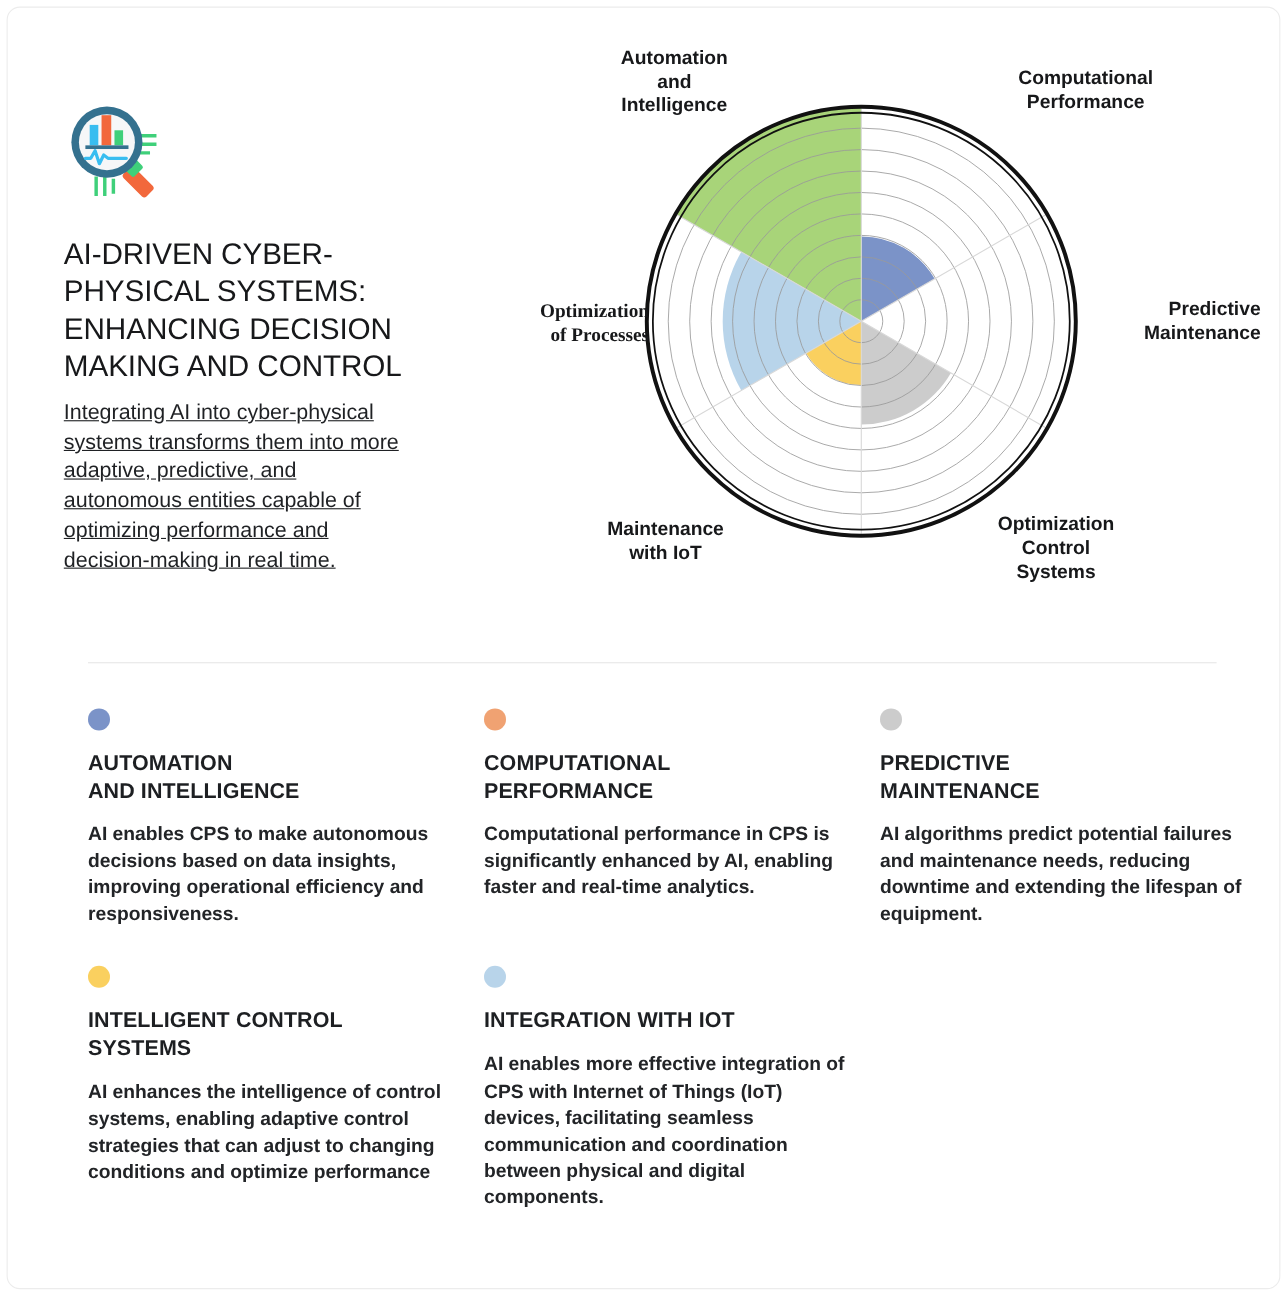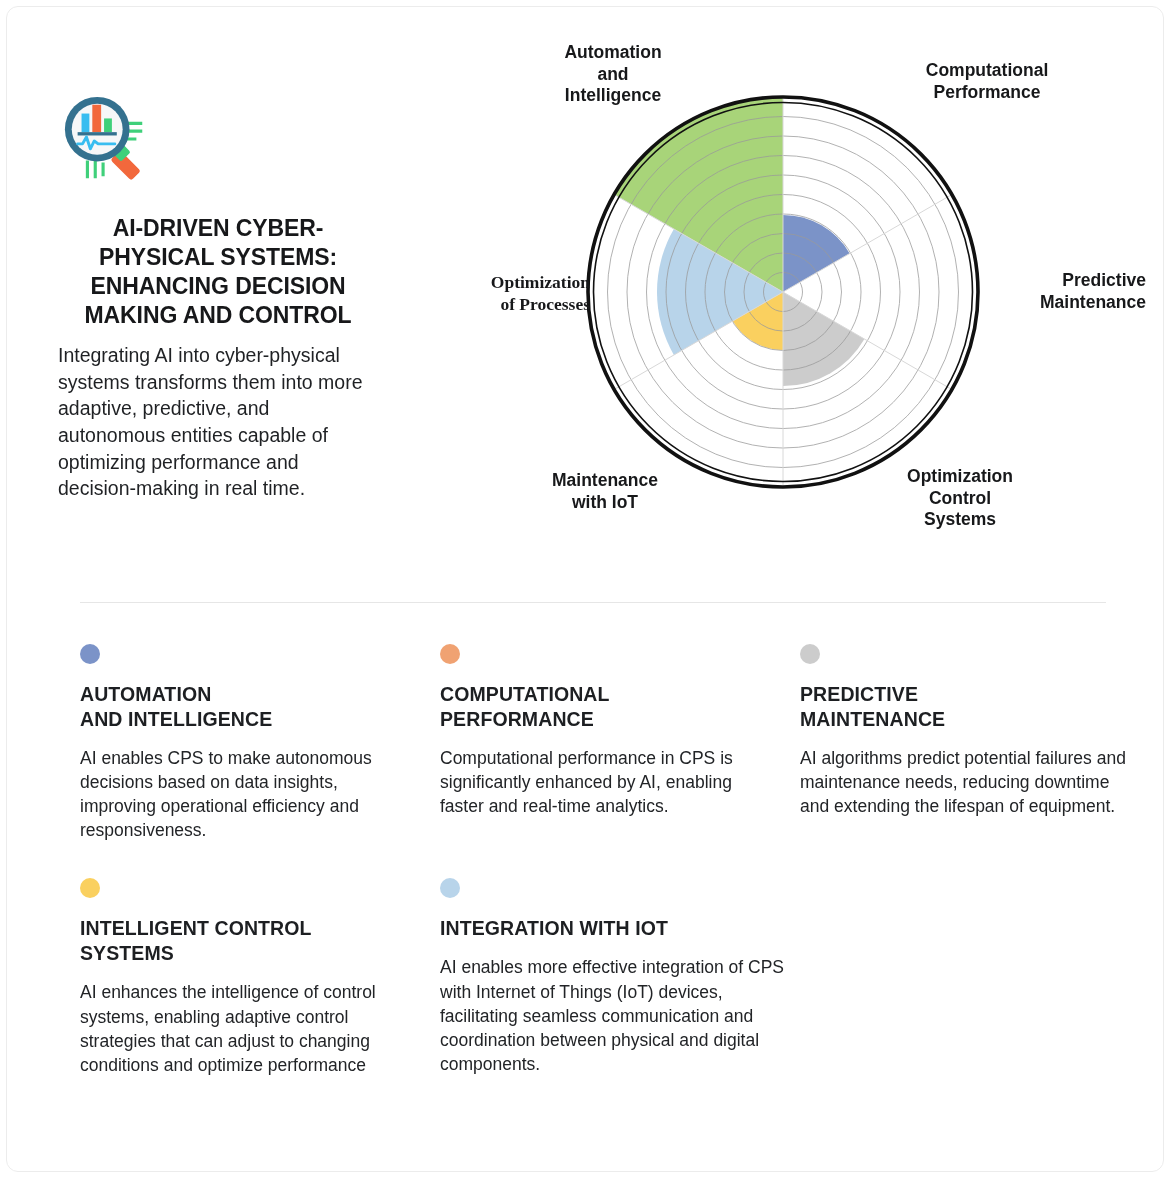--- a/index.html
+++ b/index.html
@@ -31,33 +31,33 @@
   }
   .intro {
     position: absolute;
     left: 58px; top: 92px;
     width: 320px;
   }
   .logo-icon { width: 98px; height: 94px; display: block; }
 
   .intro-title {
     margin-top: 28px;
-    font-size: 23px;
+    font-size: 27px;
     line-height: 1.26;
-    font-weight: bold;
+    font-weight: normal;
     color: #17181a;
     letter-spacing: -0.1px;
     text-transform: uppercase;
-    text-align: center;
   }
   .intro-body {
     margin-top: 12px;
     font-size: 19.5px;
     line-height: 1.37;
     color: #1f2124;
+    text-decoration: underline;
   }
 
   
   .chart-wrap {
     position: absolute;
     left: 430px; top: 20px;
     width: 720px; height: 560px;
   }
   .chart-svg { position: absolute; left: 0; top: 0; }
   .axis-label {
@@ -107,20 +107,21 @@
     line-height: 1.28;
     color: #1d1f22;
     text-transform: uppercase;
     white-space: pre-line;
   }
   .card-body {
     margin-top: 14px;
     font-size: 17.5px;
     line-height: 1.38;
     color: #222427;
+    font-weight: bold;
   }
   .card.wide { width: 345px; }
 </style>
 </head>
 <body>
 
 <div id="page">
   <div class="page-border"></div>
 
   <div class="top">

